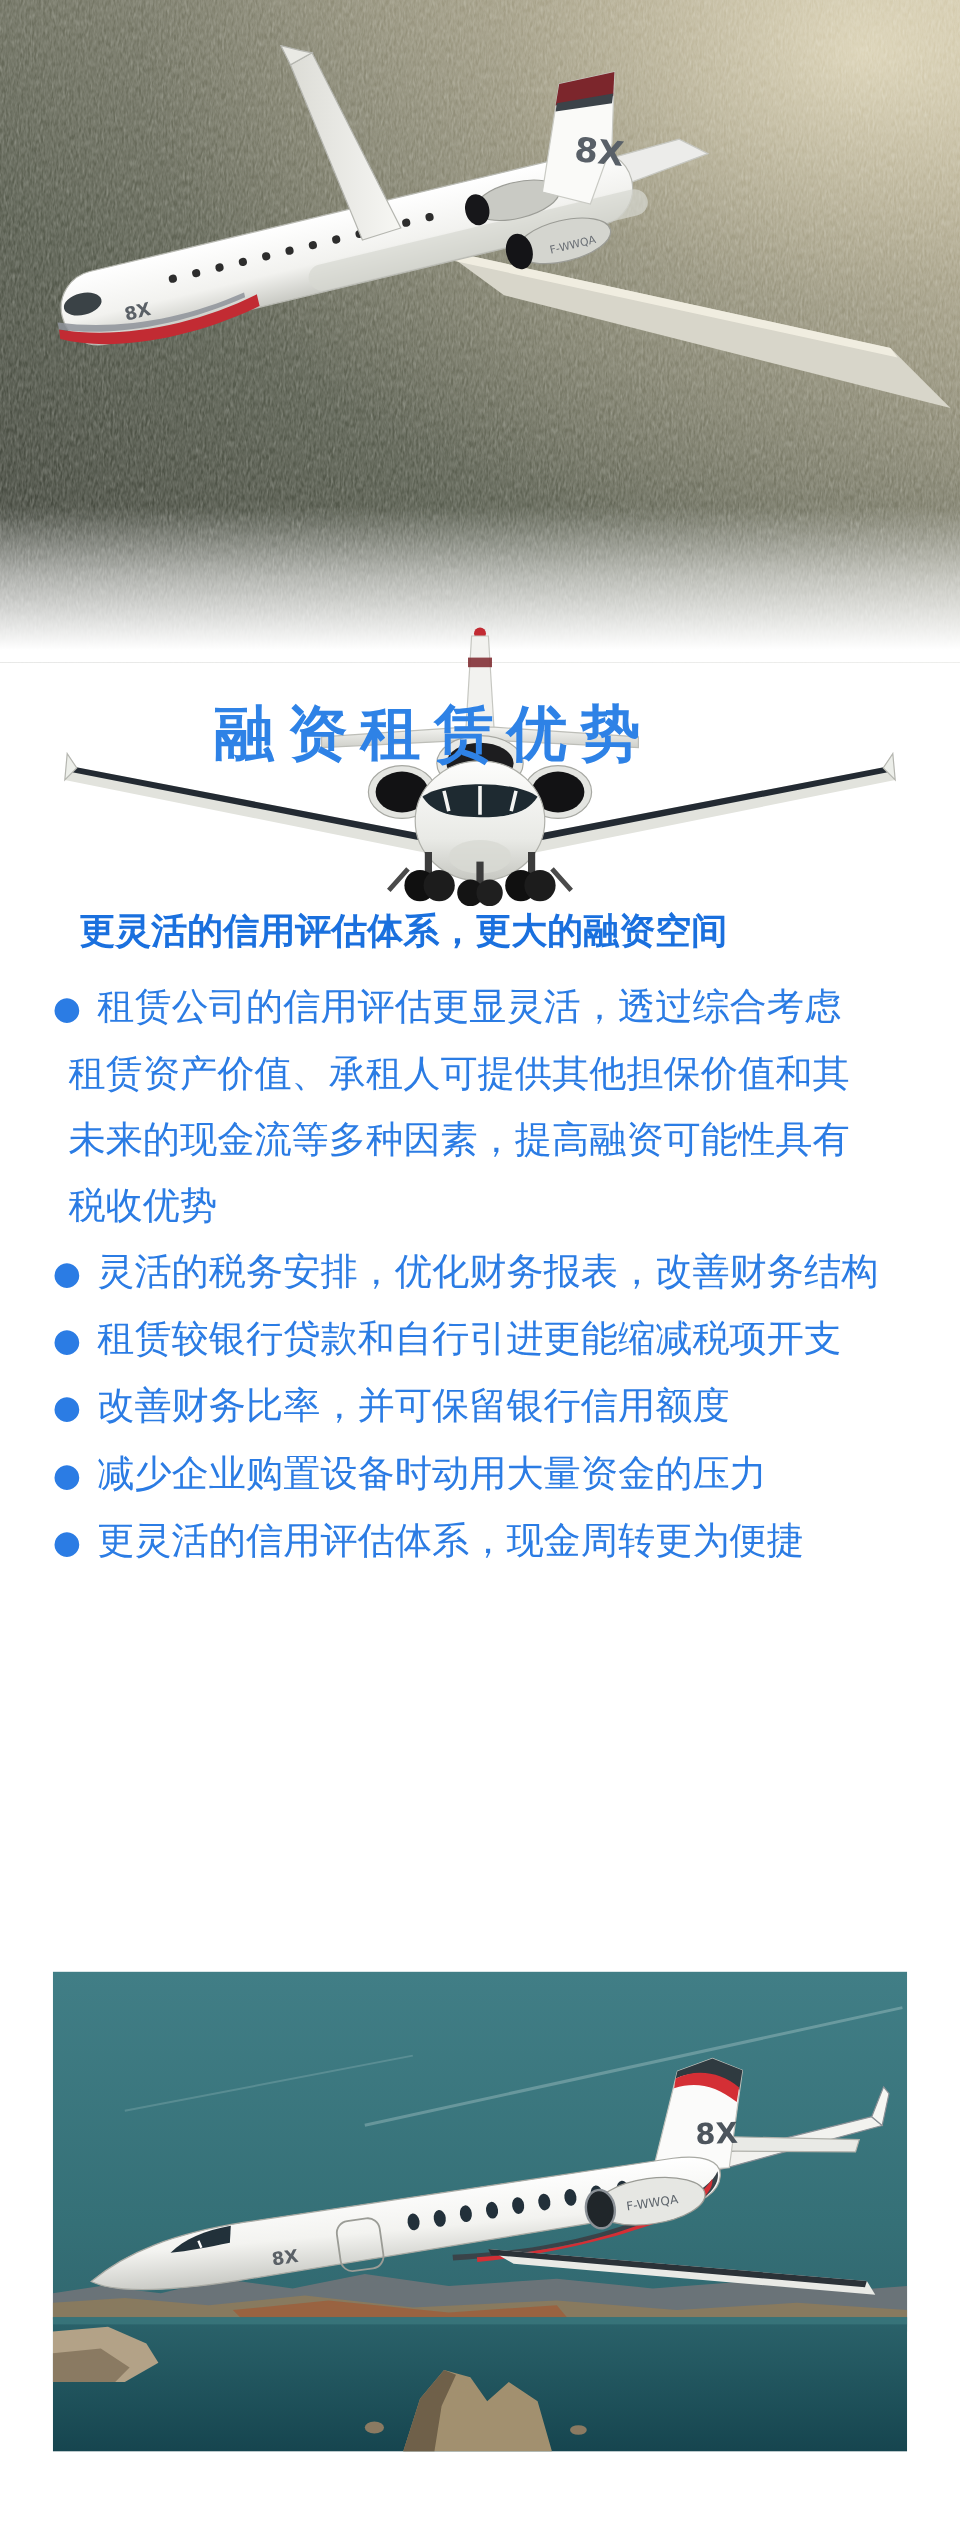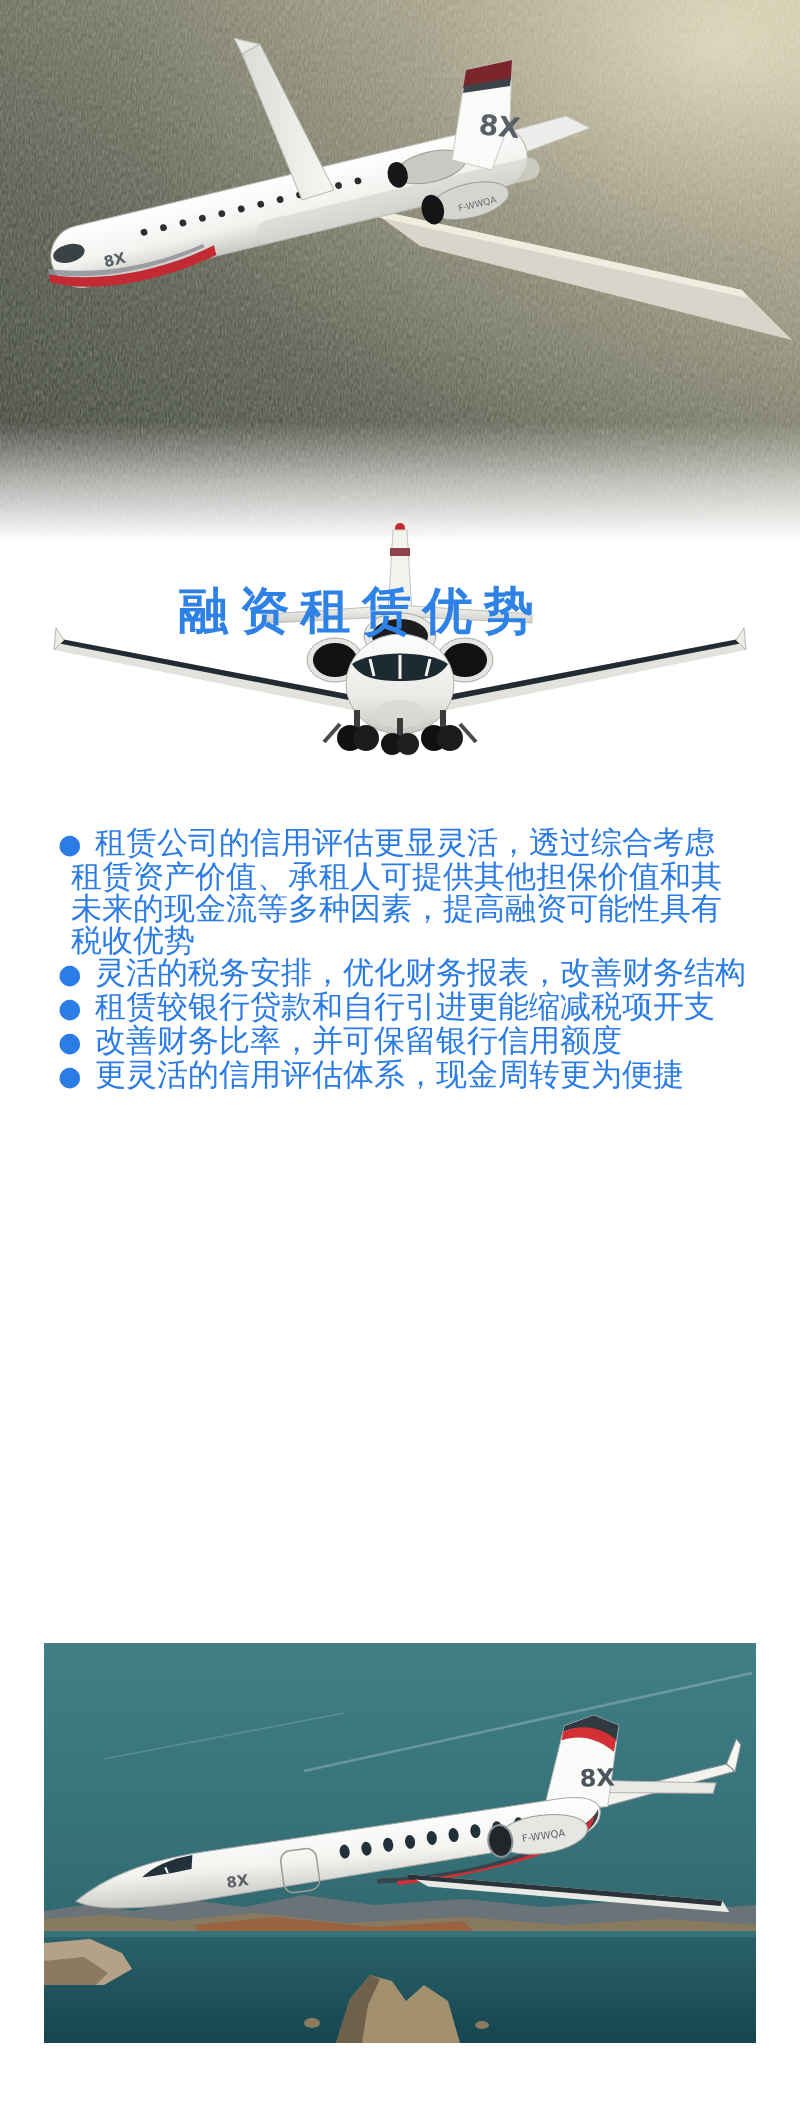--- a/index.html
+++ b/index.html
@@ -21,22 +21,22 @@
     font-size:50px;font-weight:800;letter-spacing:11px;line-height:56px;
     color:var(--c-title,#2e82e6);white-space:nowrap;
   }
   
   .subtitle{
     position:absolute;left:66px;top:757px;
     font-size:30px;font-weight:700;line-height:40px;color:var(--c-sub,#1a70de);white-space:nowrap;
   }
   
   .benefit-list{
-    position:absolute;left:44px;top:812px;width:712px;margin:14px;padding:0;list-style:none;
-    font-size:31px;line-height:32px;color:var(--c-body,#2b7ce4);
+    position:absolute;left:44px;top:812px;width:712px;margin:0;padding:0;list-style:none;
+    font-size:31px;line-height:55px;color:var(--c-body,#2b7ce4);
   }
   .bullet-item{padding-left:13px;text-indent:-13px;margin:0;}
   .bullet-item .marker{display:inline-block;width:37px;text-indent:0;font-size:27px;}
   
   .hero-bottom{position:absolute;left:44px;top:1643px;width:712px;height:400px;}
   .hero-bottom svg{display:block;}
   text{font-family:"DejaVu Sans","Liberation Sans",sans-serif;}
 </style>
 </head>
 <body>
@@ -178,26 +178,28 @@
           <circle cx="410" cy="220" r="13" fill="#1c1c1c"></circle>
         <circle cx="352" cy="226" r="11" fill="#141414"></circle>
           <circle cx="368" cy="226" r="11" fill="#1f1f1f"></circle>
         <path d="M300,206 L284,224 M420,206 L436,224" stroke="#4a4a4a" stroke-width="4"></path>
       </g>
     </svg>
   </div>
 
   <h1 class="page-title">融资租赁优势</h1>
 
+  <div class="subtitle">更灵活的信用评估体系，更大的融资空间</div>
 
   <ul class="benefit-list">
       <li class="bullet-item"><span class="marker">●</span><span>租赁公司的信用评估更显灵活，透过综合考虑<br>租赁资产价值、承租人可提供其他担保价值和其<br>未来的现金流等多种因素，提高融资可能性具有<br>税收优势</span></li>
       <li class="bullet-item"><span class="marker">●</span><span>灵活的税务安排，优化财务报表，改善财务结构</span></li>
       <li class="bullet-item"><span class="marker">●</span><span>租赁较银行贷款和自行引进更能缩减税项开支</span></li>
       <li class="bullet-item"><span class="marker">●</span><span>改善财务比率，并可保留银行信用额度</span></li>
+      <li class="bullet-item"><span class="marker">●</span><span>减少企业购置设备时动用大量资金的压力</span></li>
       <li class="bullet-item"><span class="marker">●</span><span>更灵活的信用评估体系，现金周转更为便捷</span></li>
     </ul>
 
   <div class="hero-bottom">
     <svg width="712" height="400" viewBox="0 0 712 400">
       <defs>
         <linearGradient id="sky2" x1="0" y1="0" x2="0" y2="1">
           <stop offset="0" stop-color="#417e86"></stop>
           <stop offset="0.7" stop-color="#357077"></stop>
           <stop offset="1" stop-color="#30666e"></stop>

